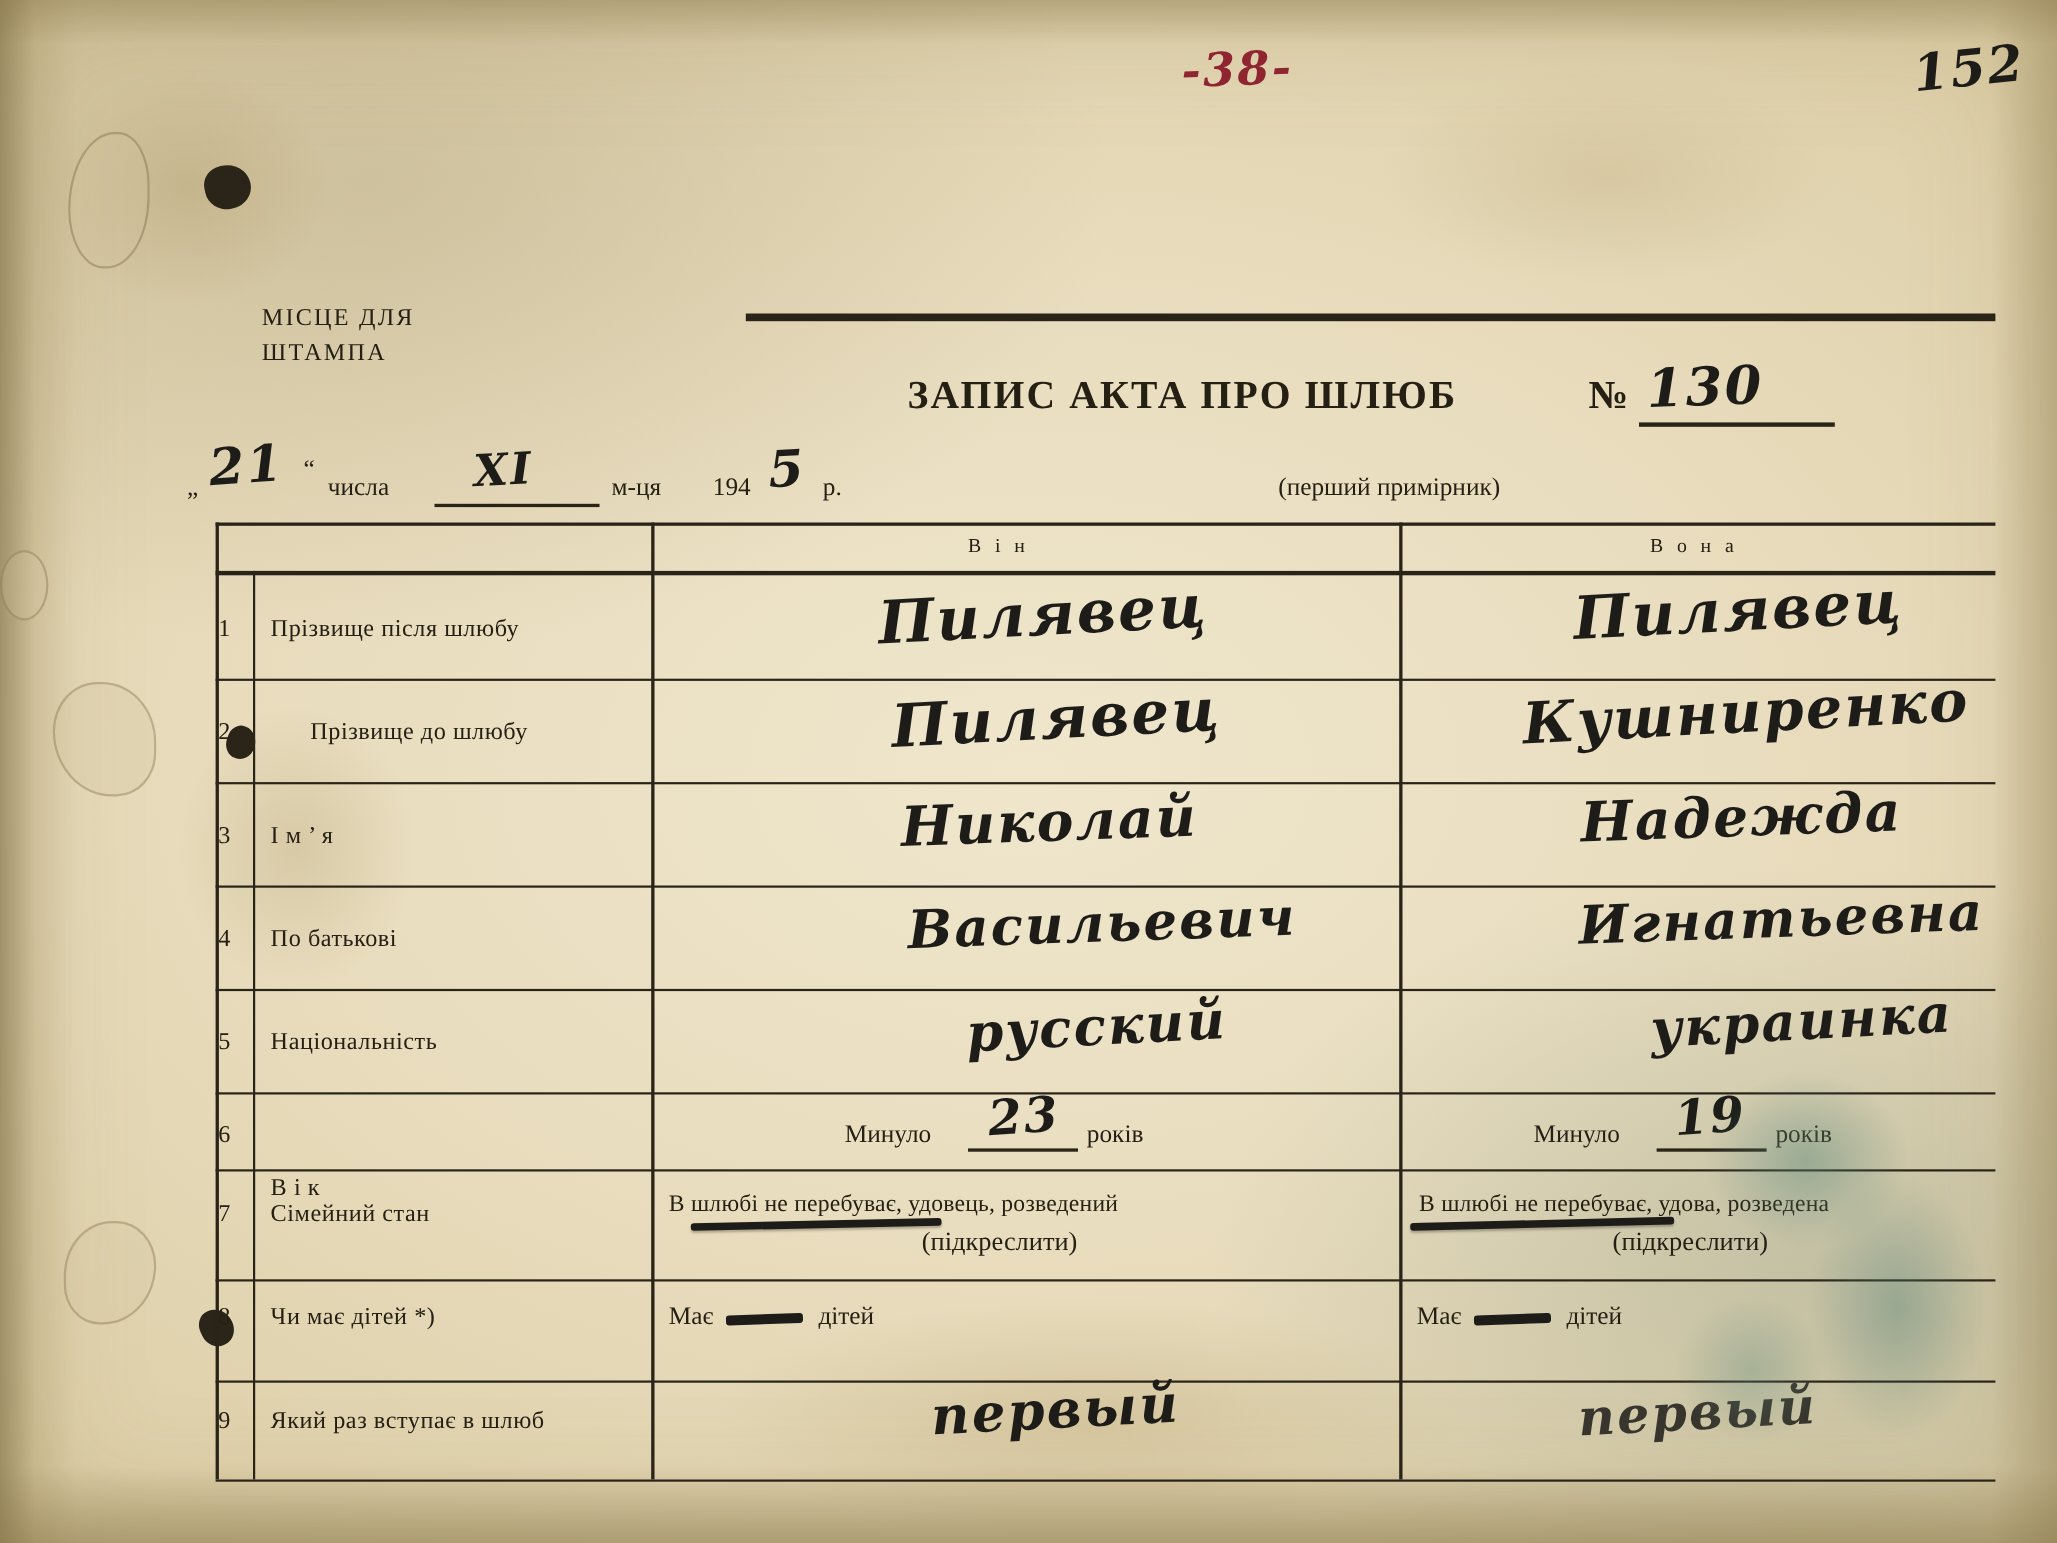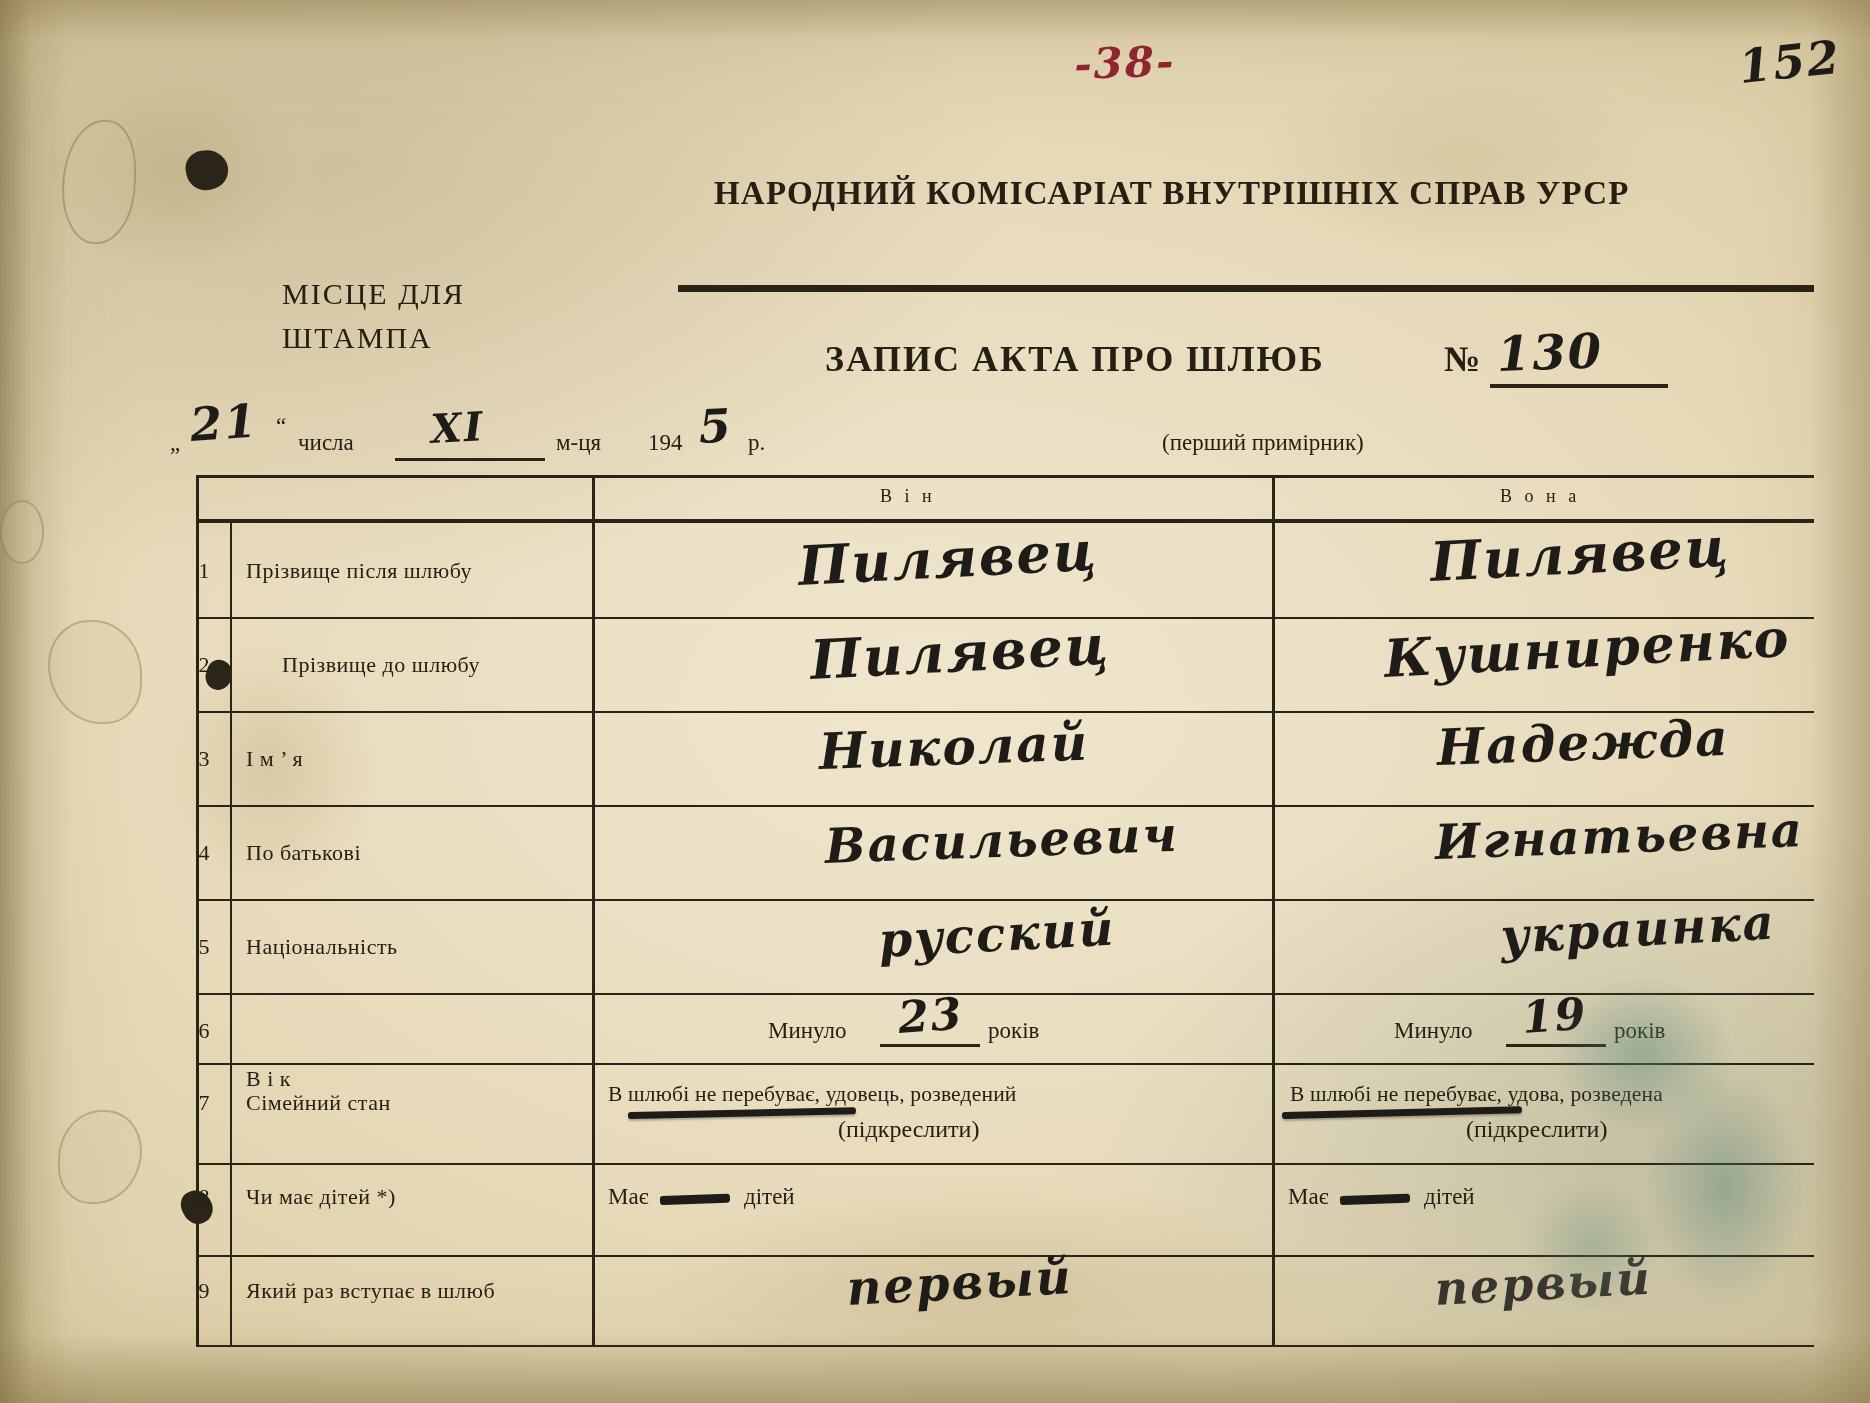--- a/index.html
+++ b/index.html
@@ -99,25 +99,24 @@
     font-weight: bold;
     font-size: 36px;
     letter-spacing: 2px;
   }
   .rule {
     position: absolute;
     background: #2a2418;
   }
 
   .stamp-place {
-    font-size: 30px;
+    font-size: 22px;
     letter-spacing: 2px;
     line-height: 1.45;
     white-space: pre-line;
-    margin-left: 44px;
   }
   .med {
     font-size: 23px;
   }
   .colhead {
     font-size: 18px;
     letter-spacing: 4px;
     font-weight: normal;
   }
   .rowlabel {
@@ -197,21 +196,20 @@
   <div class="punch" style="left:206px; top:660px; width:26px; height:30px; transform:rotate(20deg);"></div>
   <div class="punch" style="left:182px; top:1190px; width:30px; height:34px; transform:rotate(-25deg);"></div>
   <div class="tear" style="left:62px;  top:120px; width:70px; height:120px; border-color:rgba(120,100,60,0.40); border-radius:60% 40% 55% 45%;"></div>
   <div class="tear" style="left:48px;  top:620px; width:90px; height:100px; border-color:rgba(120,100,60,0.35); border-radius:45% 55% 40% 60%;"></div>
   <div class="tear" style="left:58px;  top:1110px; width:80px; height:90px; border-color:rgba(120,100,60,0.35); border-radius:55% 45% 60% 40%;"></div>
   <div class="tear" style="left:0px;   top:500px; width:40px; height:60px; border-color:rgba(120,100,60,0.35);"></div>
 
   <div class="hand hand-red" style="left:1075px; top:40px; font-size:42px; transform:rotate(-2deg);">-38-</div>
   <div class="hand hand-ink" style="left:1742px; top:40px; font-size:46px; transform:rotate(-6deg);">152</div>
 
-  <div class="print hdr1" style="left:714px; top:175px;">НАРОДНИЙ КОМІСАРІАТ ВНУТРІШНІХ СПРАВ УРСР</div>
   <div class="rule" style="left:678px; top:285px; width:1136px; height:7px;"></div>
 
   <div class="print stamp-place" style="left:238px; top:272px;">МІСЦЕ ДЛЯ
 ШТАМПА</div>
 
   <div class="print hdr3" style="left:825px; top:338px;">ЗАПИС АКТА ПРО ШЛЮБ</div>
   <div class="print hdr3" style="left:1444px; top:338px;">№</div>
   <div class="hand hand-ink" style="left:1498px; top:326px; font-size:48px; transform:rotate(-2deg);">130</div>
   <div class="rule" style="left:1490px; top:384px; width:178px; height:4px;"></div>
 

